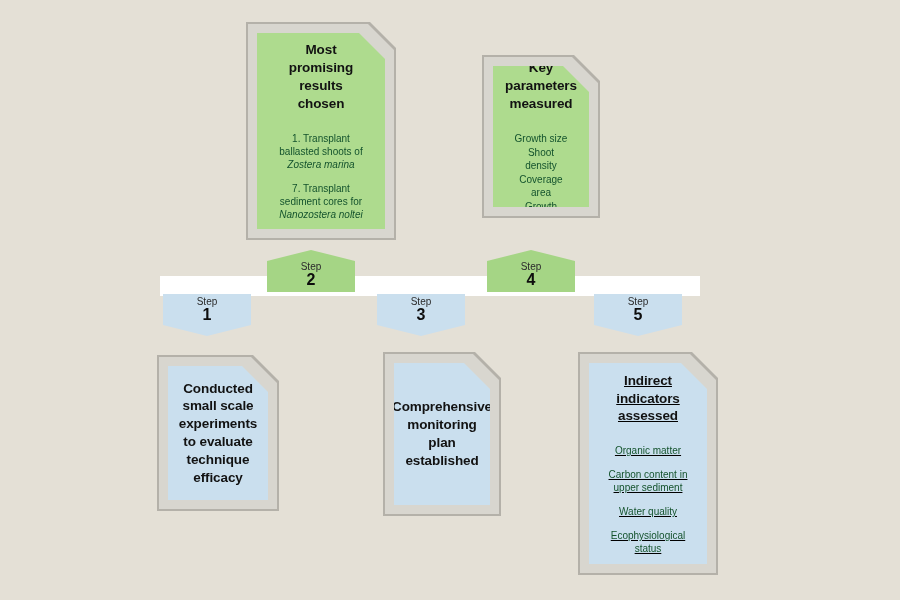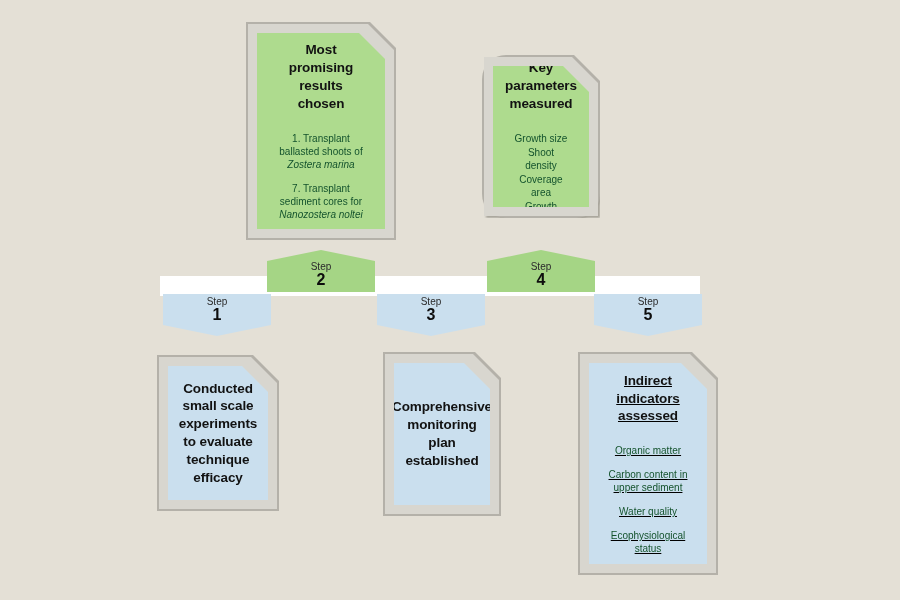--- a/index.html
+++ b/index.html
@@ -78,21 +78,21 @@
     left: 160px;
     top: 276px;
     width: 540px;
     height: 20px;
     background: #ffffff;
   }
 
   
   .step {
     position: absolute;
-    width: 108px;
+    width: 88px;
     height: 42px;
     display: flex;
     flex-direction: column;
     align-items: center;
     justify-content: center;
   }
   .step.up {
     background: #a5d585;
     clip-path: polygon(0 100%, 0 26%, 50% 0, 100% 26%, 100% 100%);
     padding-top: 9px;
@@ -134,21 +134,21 @@
           <div class="note-item">
             <div>7. Transplant</div>
             <div>sediment cores for</div>
             <div class="sci">Nanozostera noltei</div>
           </div>
         </div>
       </div>
     </div>
   </div>
 
-  <div class="note green" style="left:482px; top:55px; width:118px; height:163px;border-radius:24px;">
+  <div class="note green" style="left:482px; top:55px; width:118px; height:163px;">
     <div class="frame">
       <div class="fill">
         <div class="note-title">Key parameters measured</div>
         <div class="note-body">
           <div class="note-item tight">Growth size</div>
           <div class="note-item tight">Shoot density</div>
           <div class="note-item tight">Coverage area</div>
           <div class="note-item tight">Growth</div>
         </div>
       </div>

